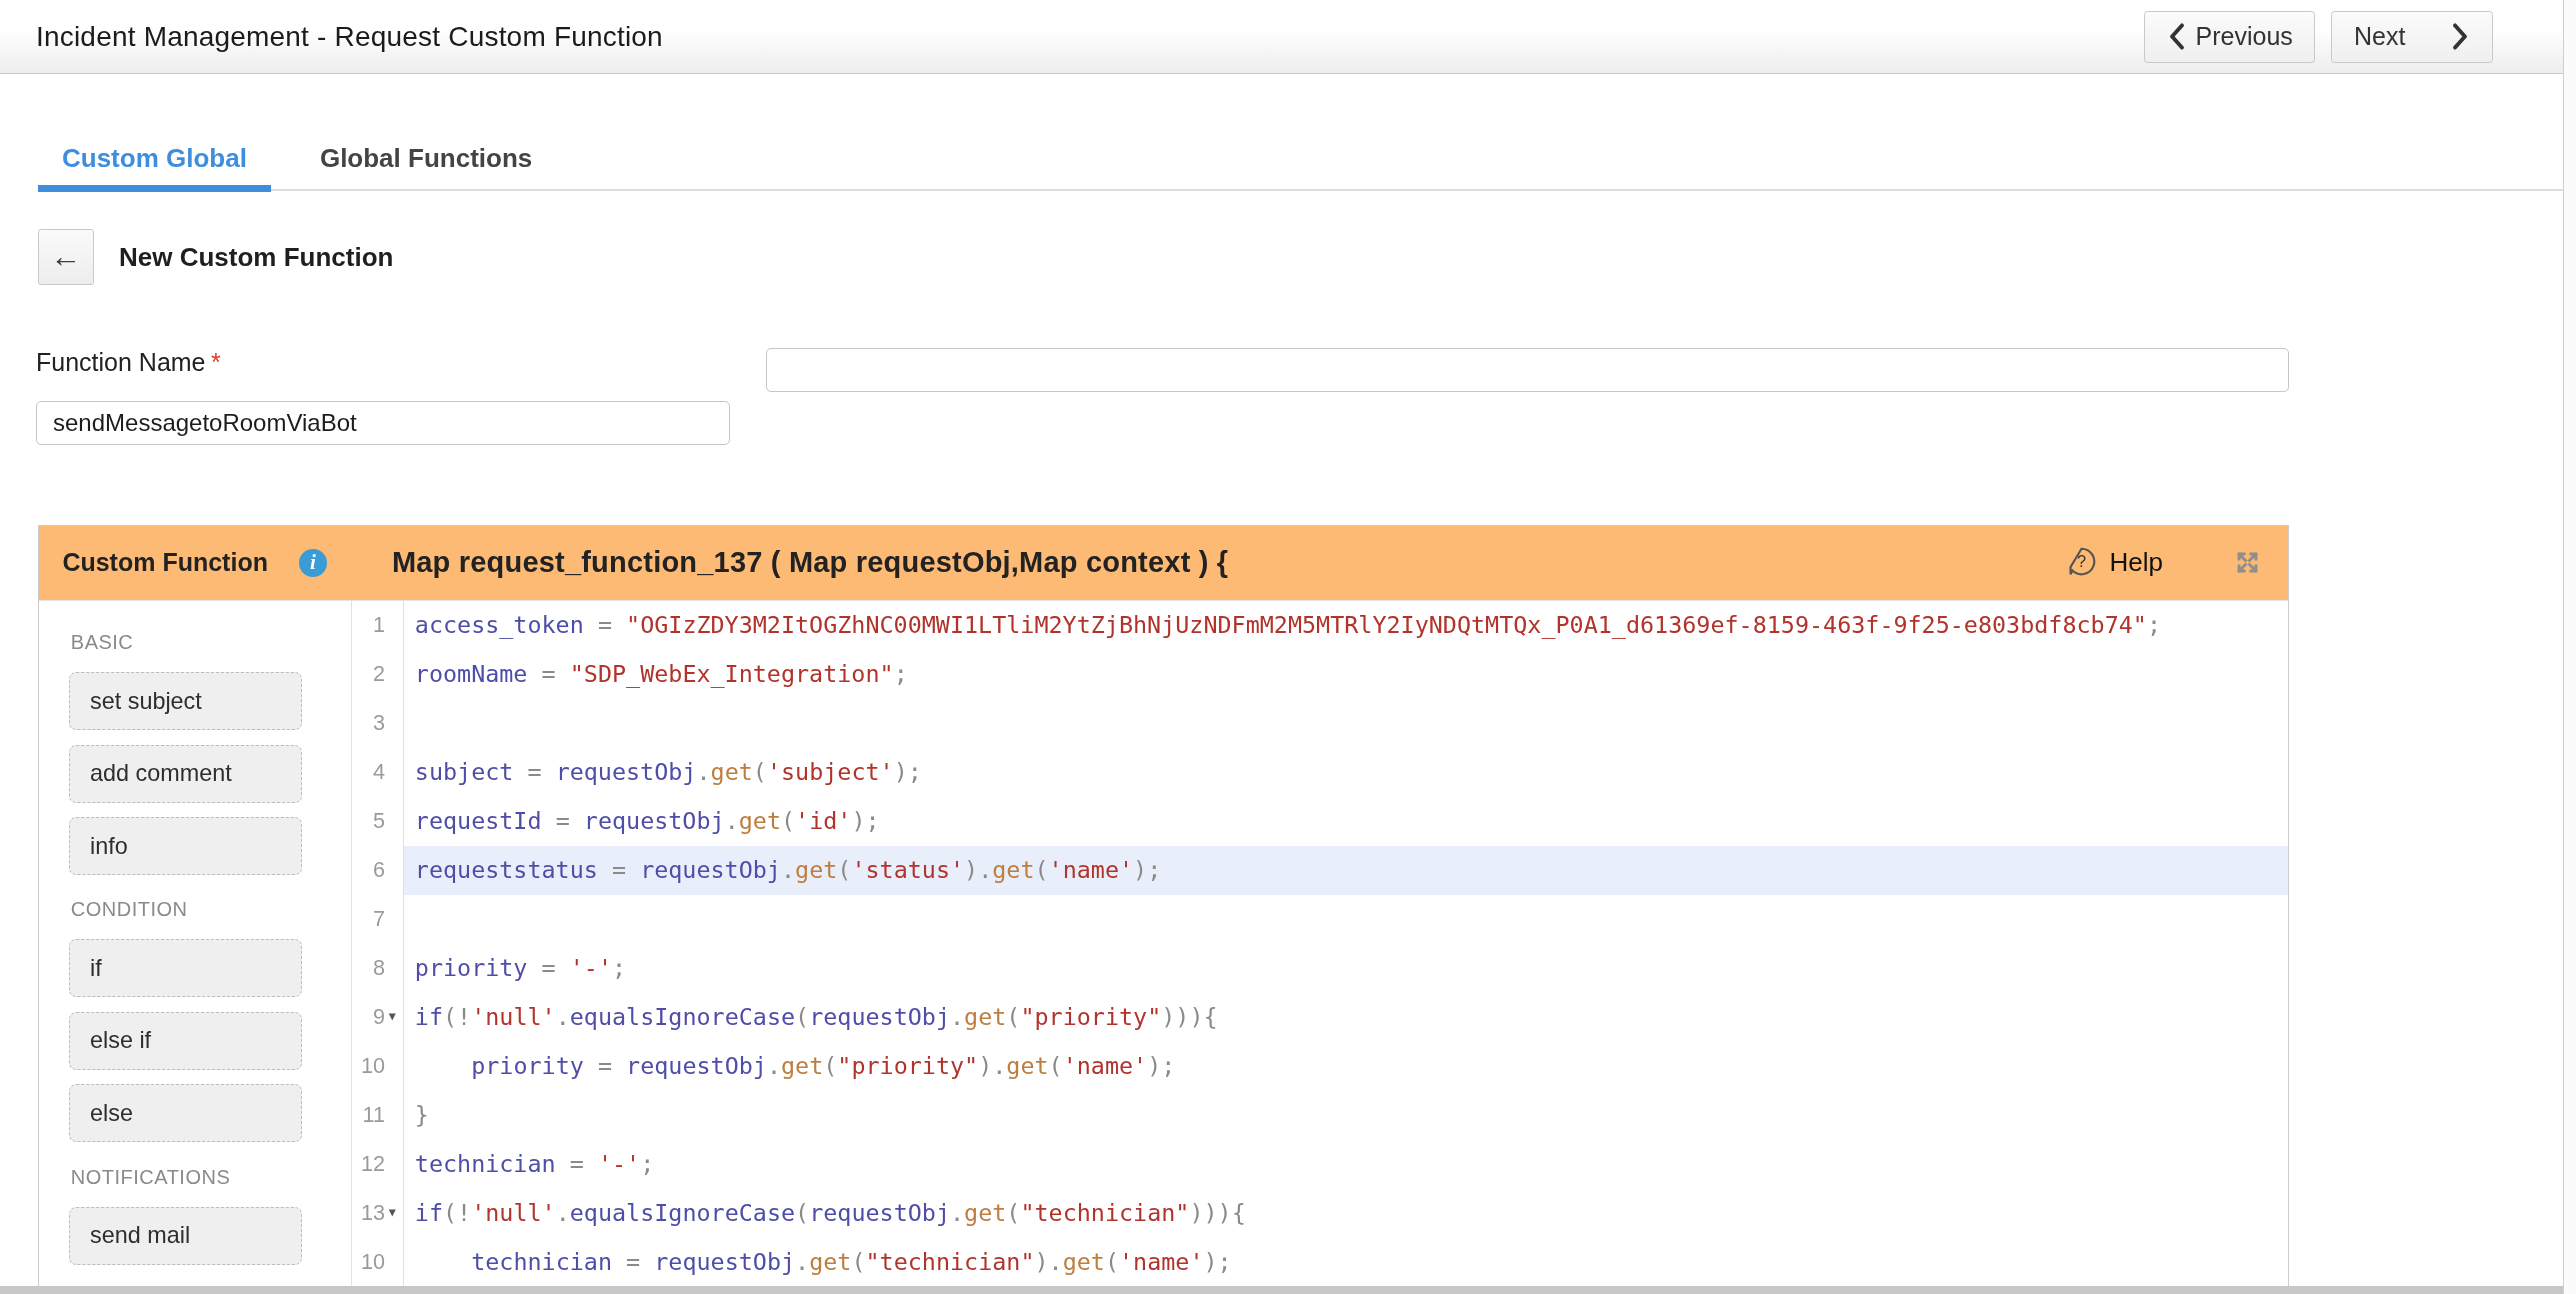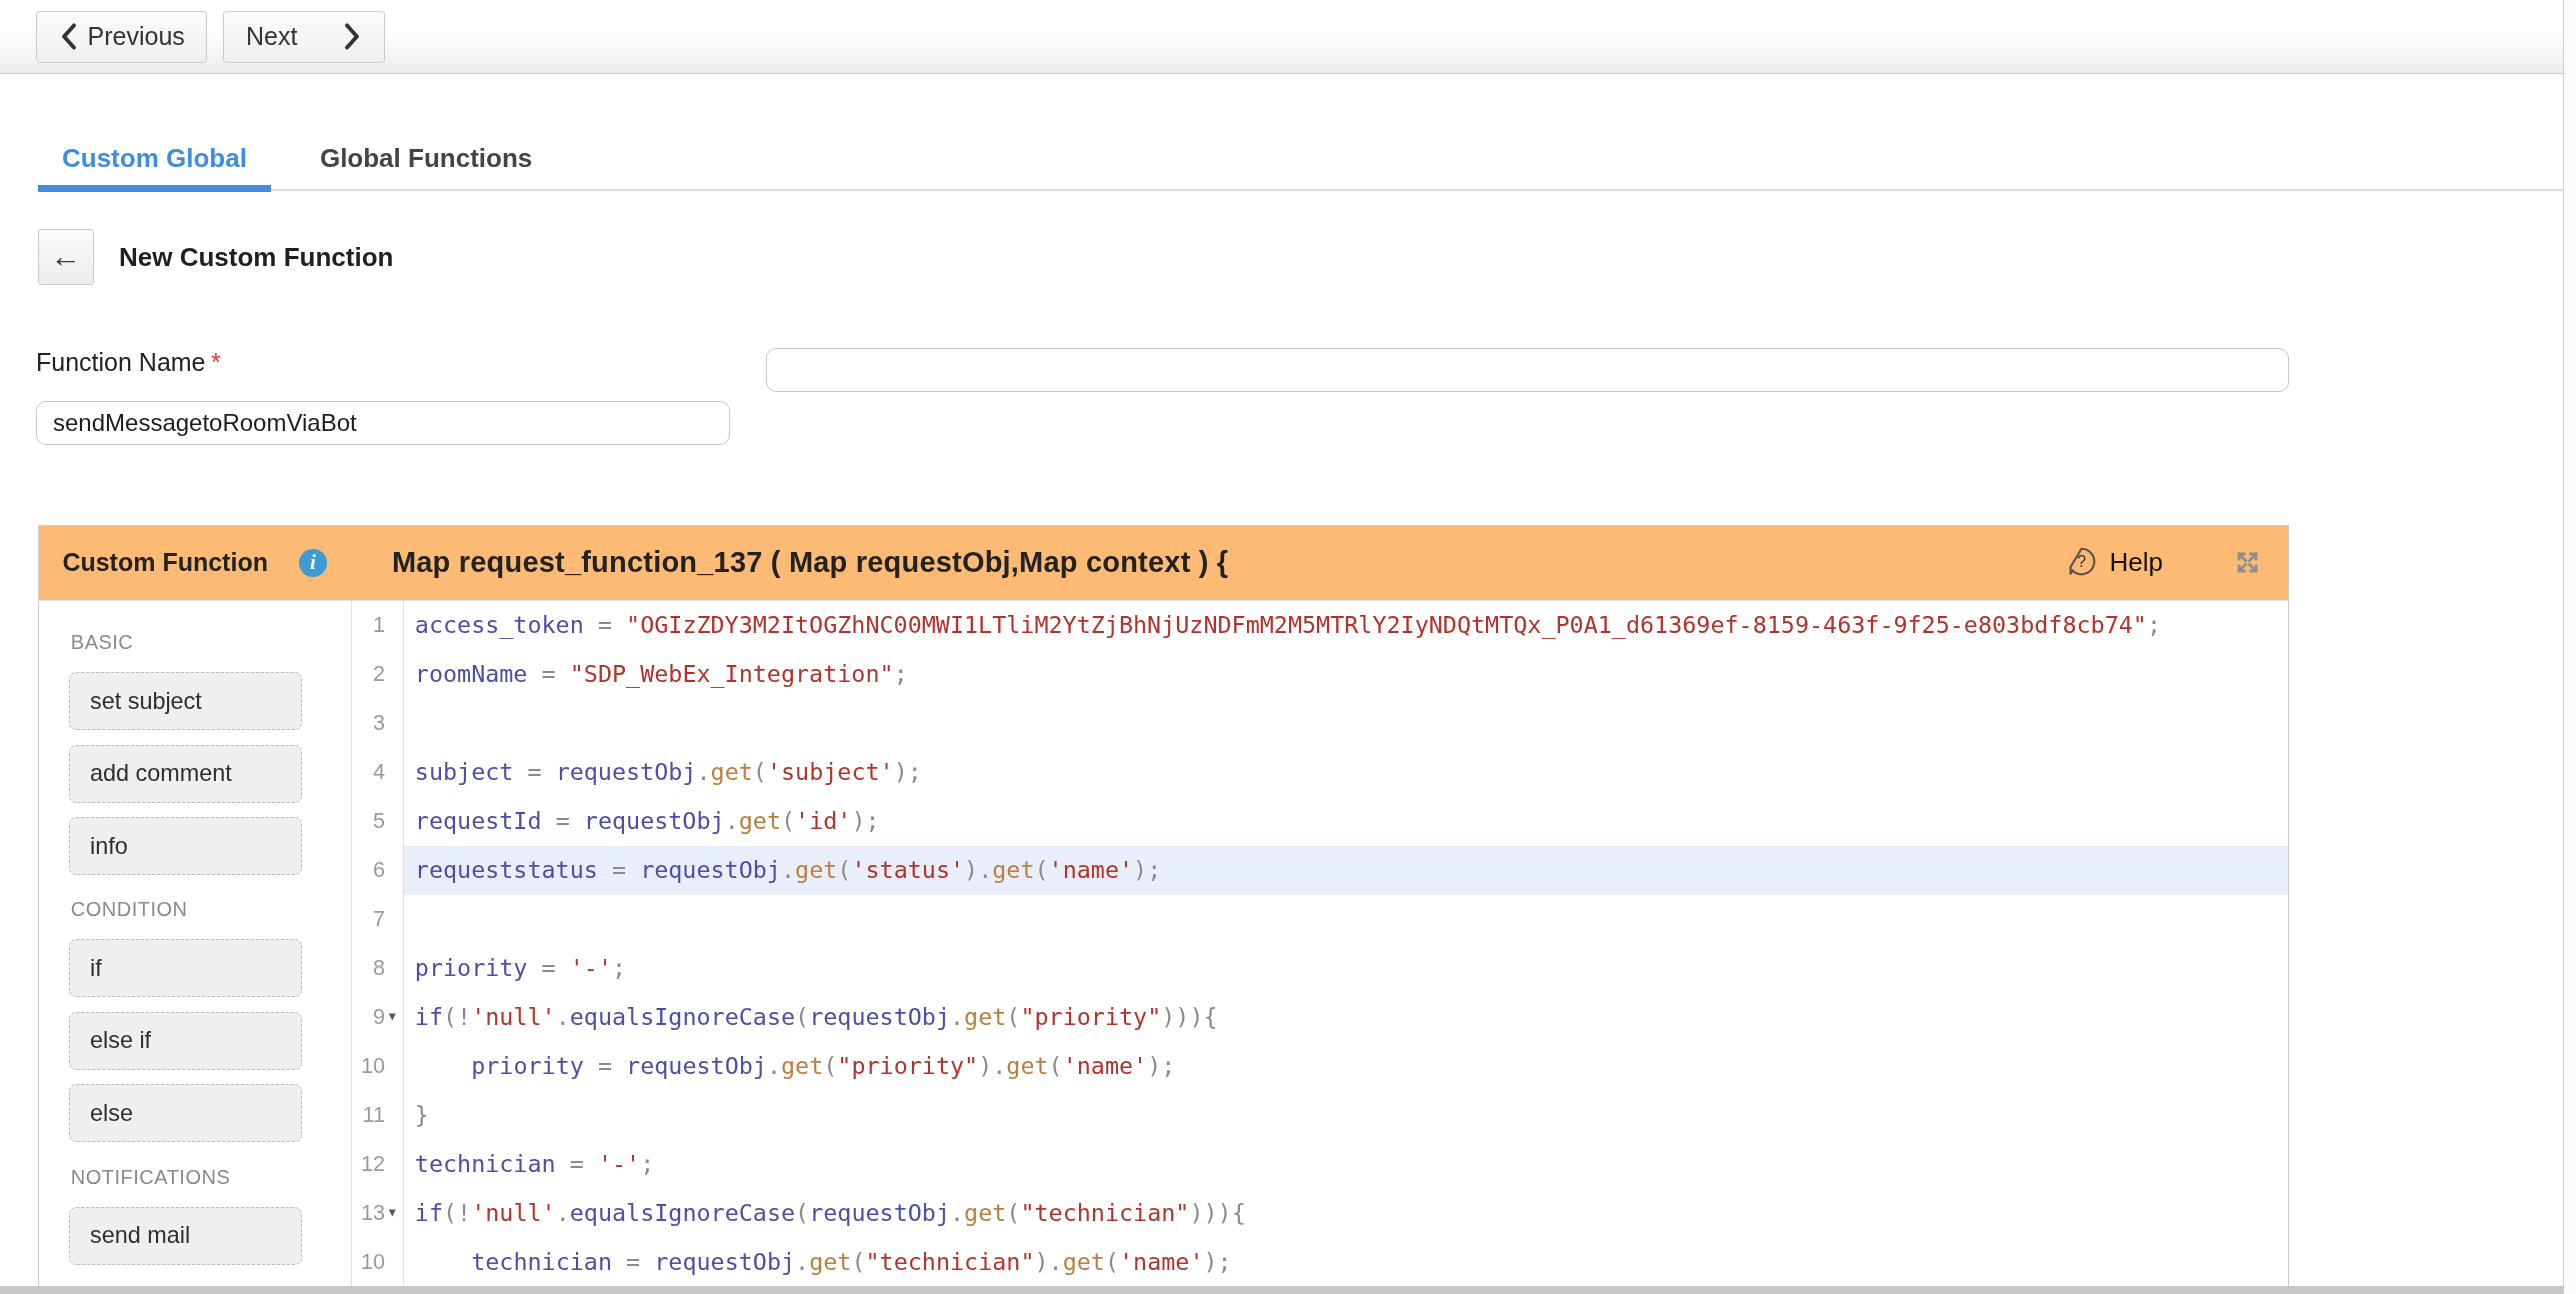--- a/index.html
+++ b/index.html
@@ -36,21 +36,21 @@
     background:linear-gradient(#fafafa,#ededed); border:1.8px solid #c9c9c9; border-radius:2.7px;
     font-size:31px; color:#3d3d3d; cursor:pointer; }
   .subheader h2 { font-size:26px; font-weight:700; color:#1f1f1f; }
 
   
   .form-row { margin:63px 287px 0 36px; display:flex; }
   .field-name { width:694px; margin-right:36px; }
   .field-desc { flex:1; }
   .field label { display:block; font-size:25px; color:#222; margin-bottom:23.4px; }
   .req { color:#e23b2e; margin-left:5.4px; }
-  .field input { width:100%; height:44px; border:1.8px solid #c6c6c6; border-radius:10px;
+  .field input { width:100%; height:44px; border:1.8px solid #c6c6c6; border-radius:5px;
     font-size:24px; color:#1d1d1d; padding:12px 16px; font-family:"Liberation Sans",sans-serif; background:#fff; }
 
   
   .panel { margin:80px 287px 0 38px; height:805px; border:1.8px solid #ccc; display:flex; flex-direction:column; background:#fff; }
   .panel-header { height:75px; flex:none; display:flex; align-items:center; padding:0 27px 0 23.4px;
     background:#fdba74; border-bottom:1.8px solid #e2e2e2;gap:15px; }
   .panel-title { font-size:25px; font-weight:600; color:#222; }
   .info-icon { width:28px; height:28px; border-radius:50%; background:#3a9bd5; color:#fff;
     font-family:"Liberation Serif",serif; font-style:italic; font-weight:700; font-size:21px;
     display:flex; align-items:center; justify-content:center; margin-left:16px; }
@@ -82,20 +82,21 @@
     white-space:pre; font-size:23.4px; }
   .tk-v { color:#4e4ea8; }
   .tk-p { color:#8a8a8a; }
   .tk-s { color:#b2332c; }
   .tk-g { color:#bd7e3f; }
 </style>
 </head>
 <body>
 
 <header class="top-bar">
+  <h1 class="page-title">Incident Management - Request Custom Function</h1>
   <button class="nav-btn">
     <span>
       <svg width="20" height="27" viewBox="0 0 14 22">
           <polyline points="11,2 3,11 11,20" fill="none" stroke="#333" stroke-width="3.2" stroke-linecap="round" stroke-linejoin="round"></polyline>
         </svg>
     </span>
     <span>Previous</span>
   </button>
   <button class="nav-btn">
     <span>Next</span>

